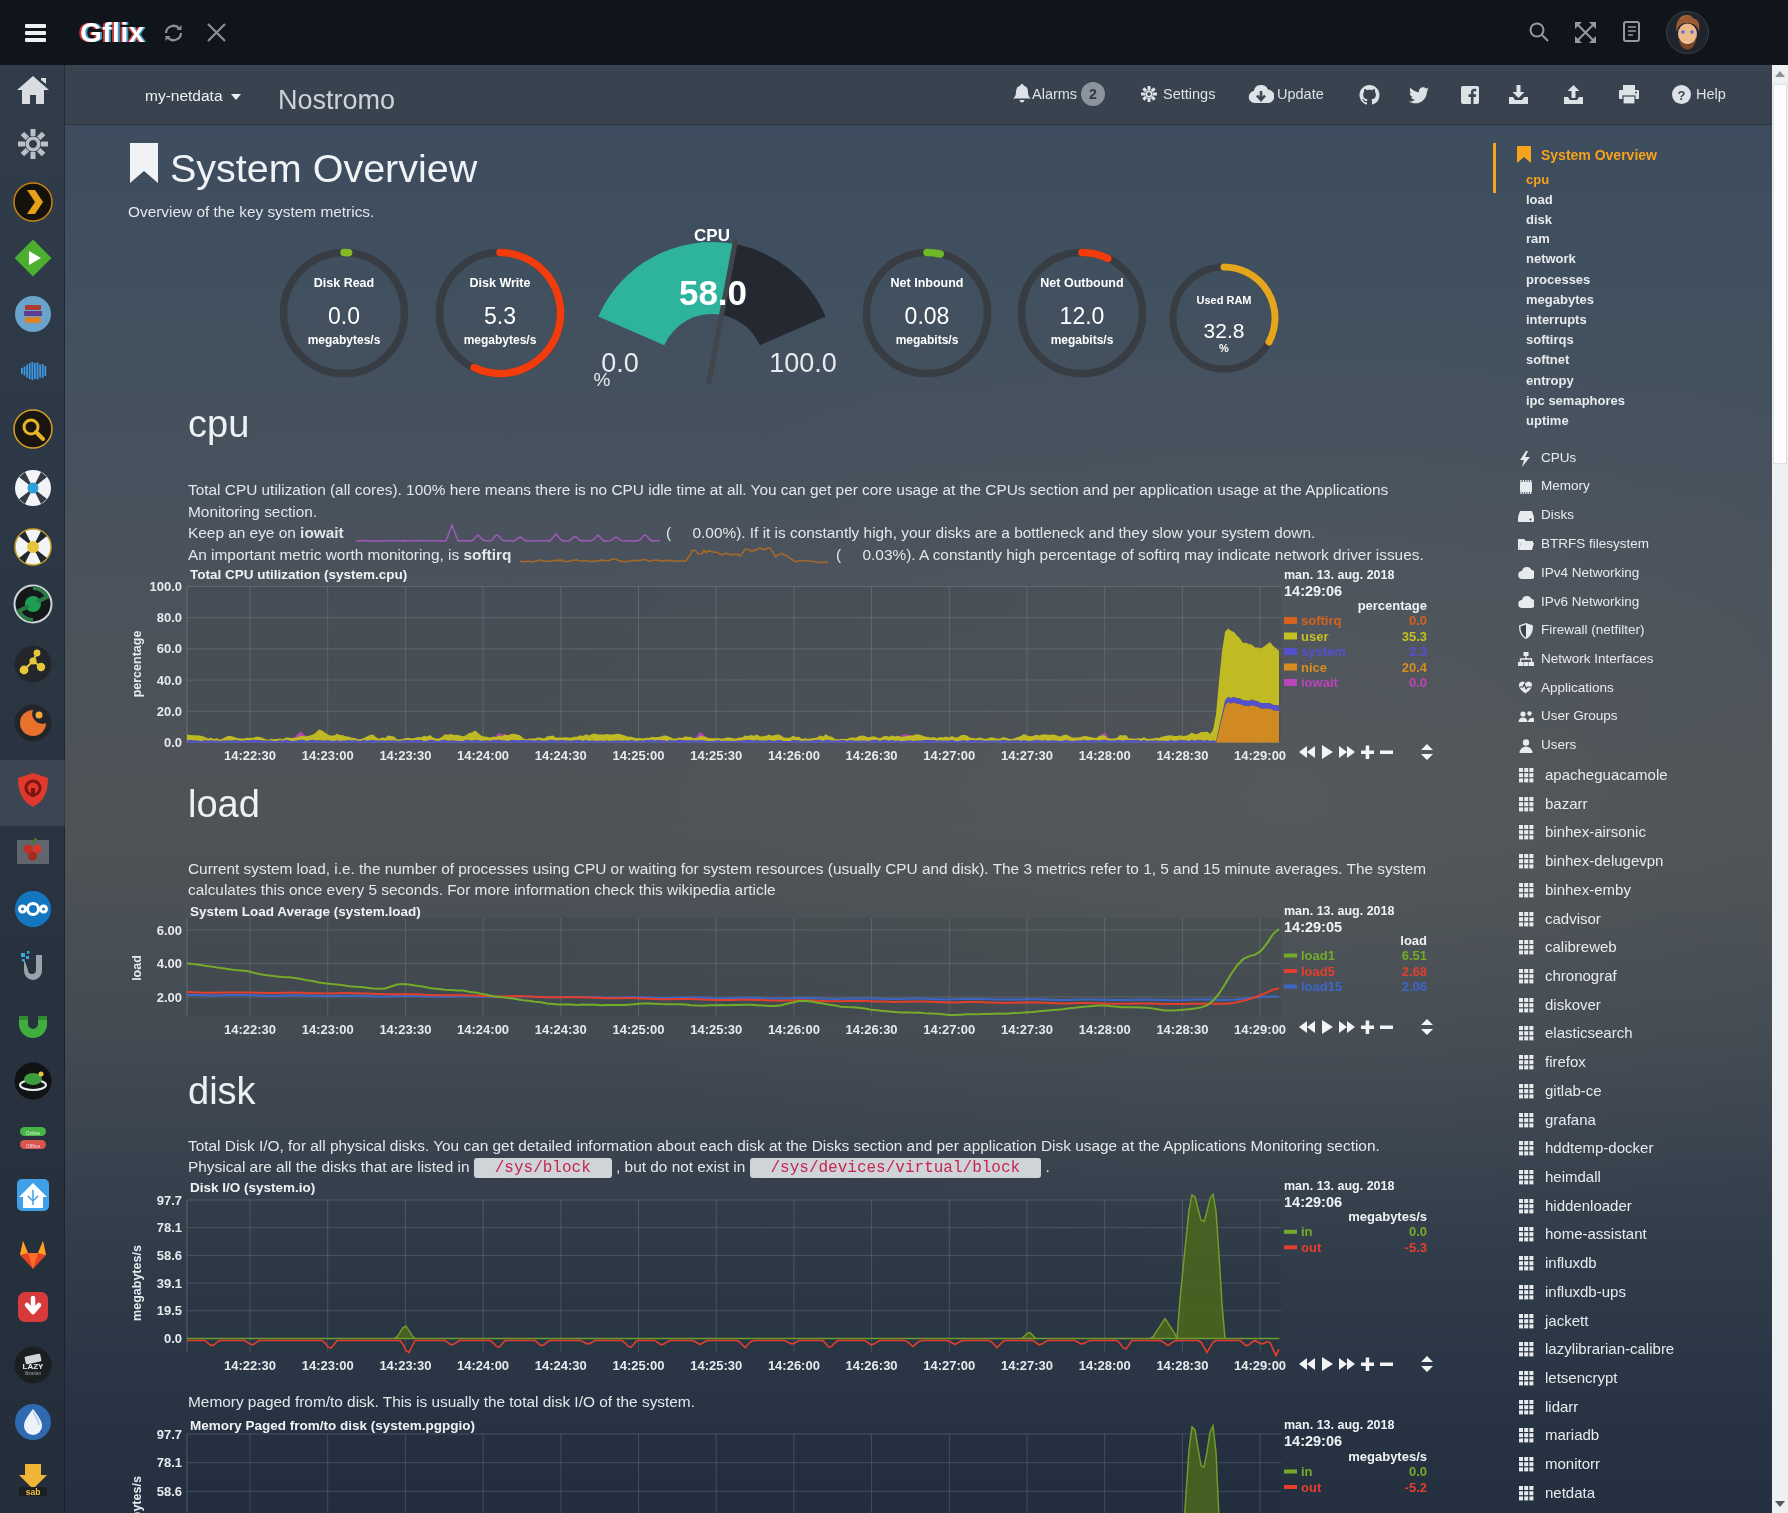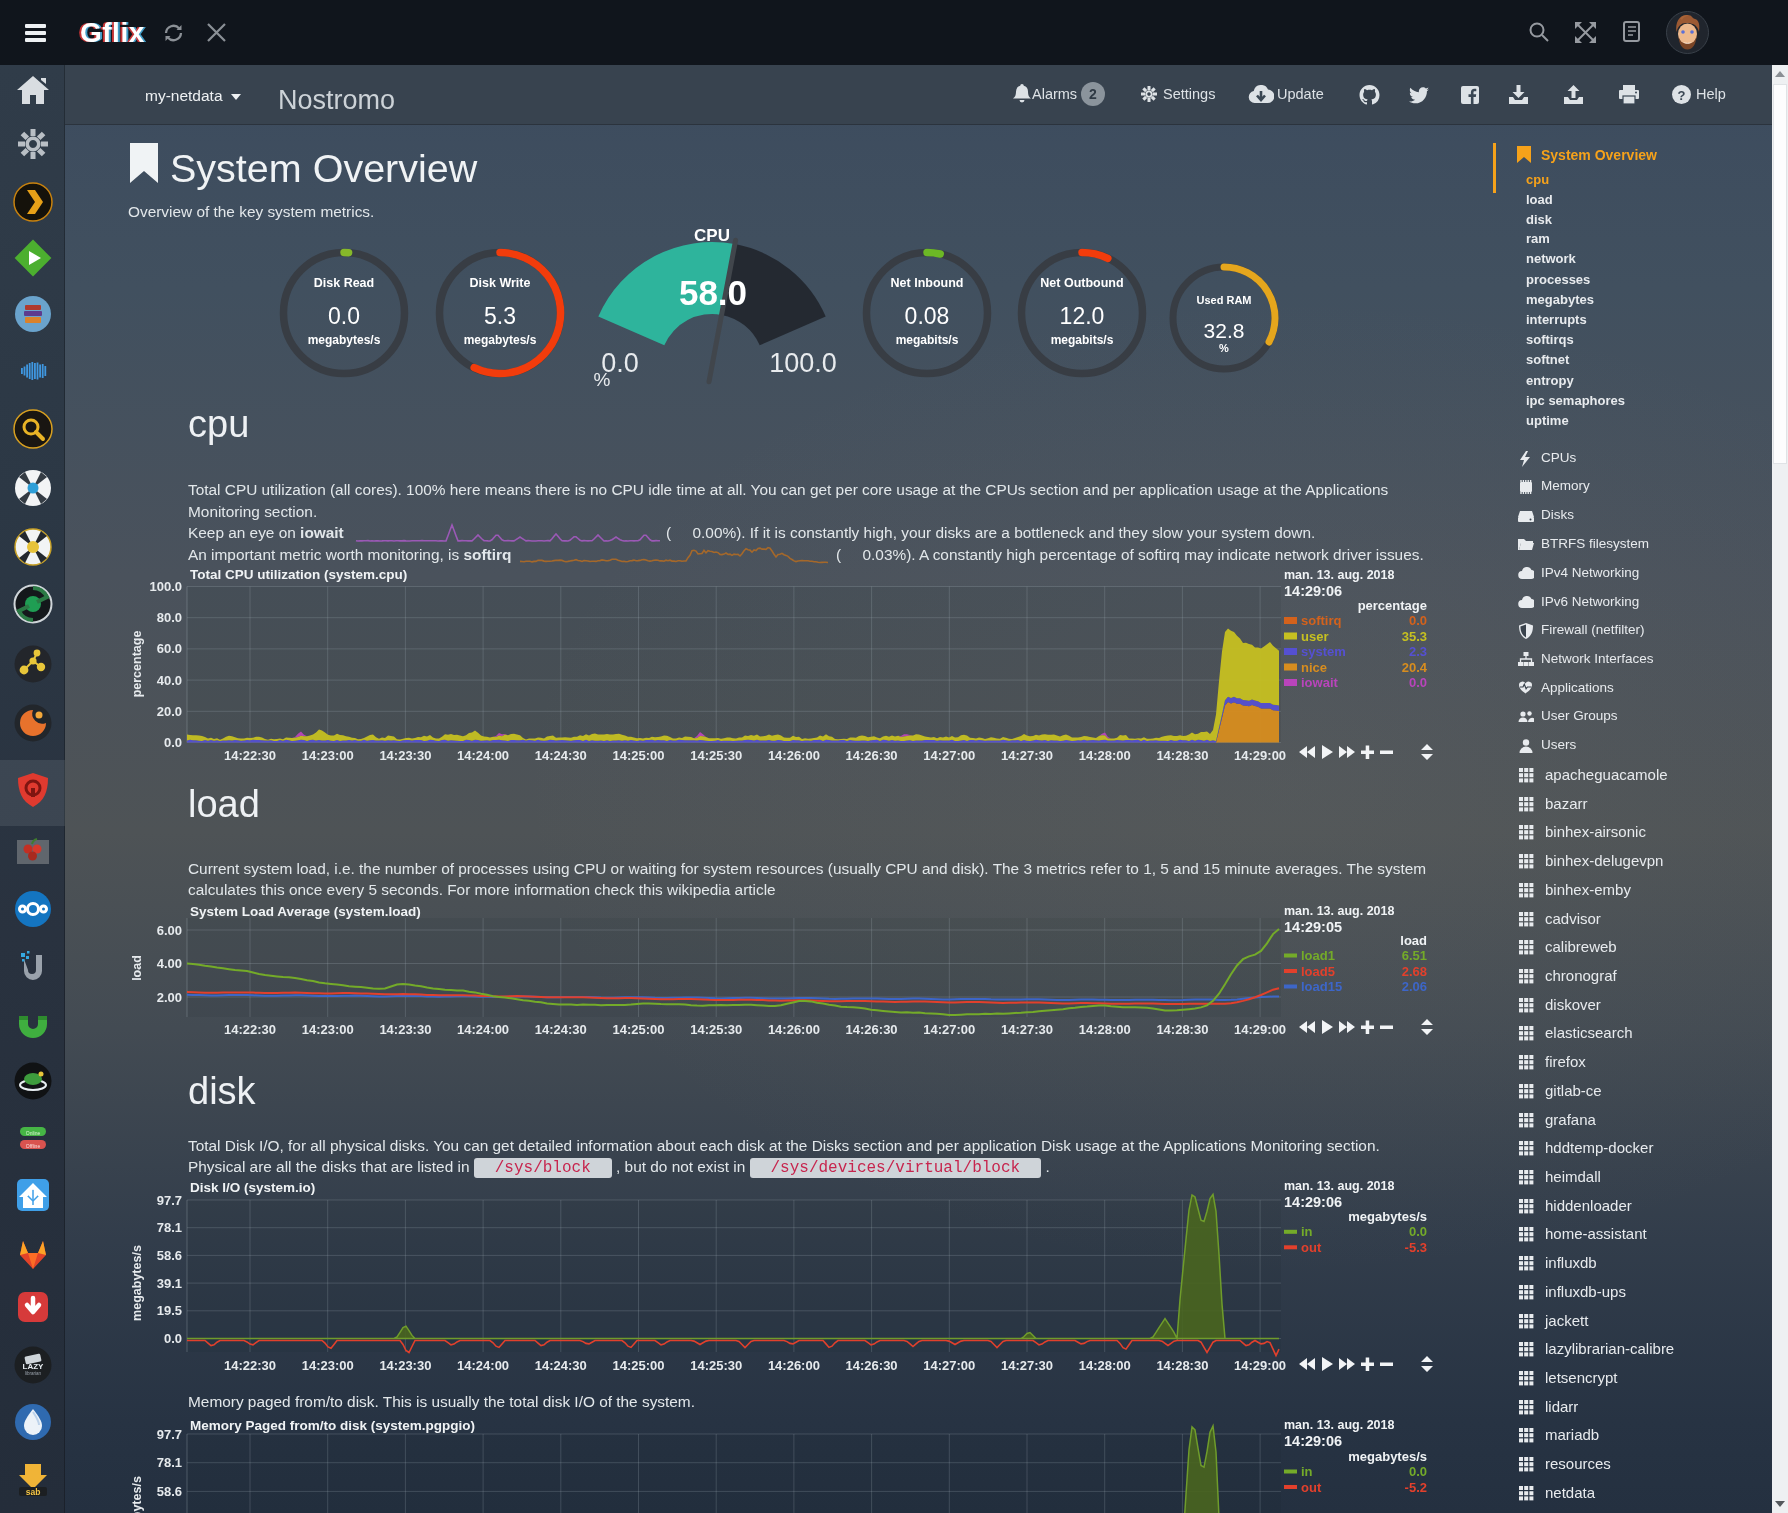--- a/index.html
+++ b/index.html
@@ -826,21 +826,21 @@
             <rect x="5.2" y="0.0" width="4" height="4"></rect>
             <rect x="10.4" y="0.0" width="4" height="4"></rect>
             <rect x="0.0" y="5.2" width="4" height="4"></rect>
             <rect x="5.2" y="5.2" width="4" height="4"></rect>
             <rect x="10.4" y="5.2" width="4" height="4"></rect>
             <rect x="0.0" y="10.4" width="4" height="4"></rect>
             <rect x="5.2" y="10.4" width="4" height="4"></rect>
             <rect x="10.4" y="10.4" width="4" height="4"></rect>
           </g>
         </svg>
-        <span>resources</span>
+        <span>monitorr</span>
       </div>
       <div class="rapp" style="top:1482.8px">
         <svg width="15" height="15" viewBox="0 0 15 15" class="rsvg2">
           <g fill="#e8ebee">
             <rect x="0.0" y="0.0" width="4" height="4"></rect>
             <rect x="5.2" y="0.0" width="4" height="4"></rect>
             <rect x="10.4" y="0.0" width="4" height="4"></rect>
             <rect x="0.0" y="5.2" width="4" height="4"></rect>
             <rect x="5.2" y="5.2" width="4" height="4"></rect>
             <rect x="10.4" y="5.2" width="4" height="4"></rect>

